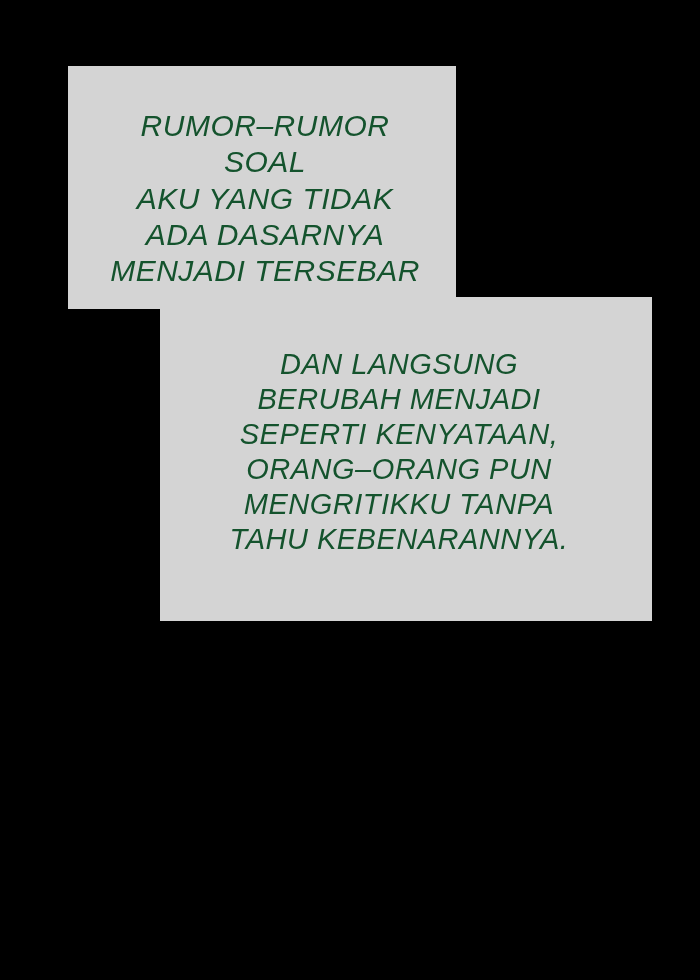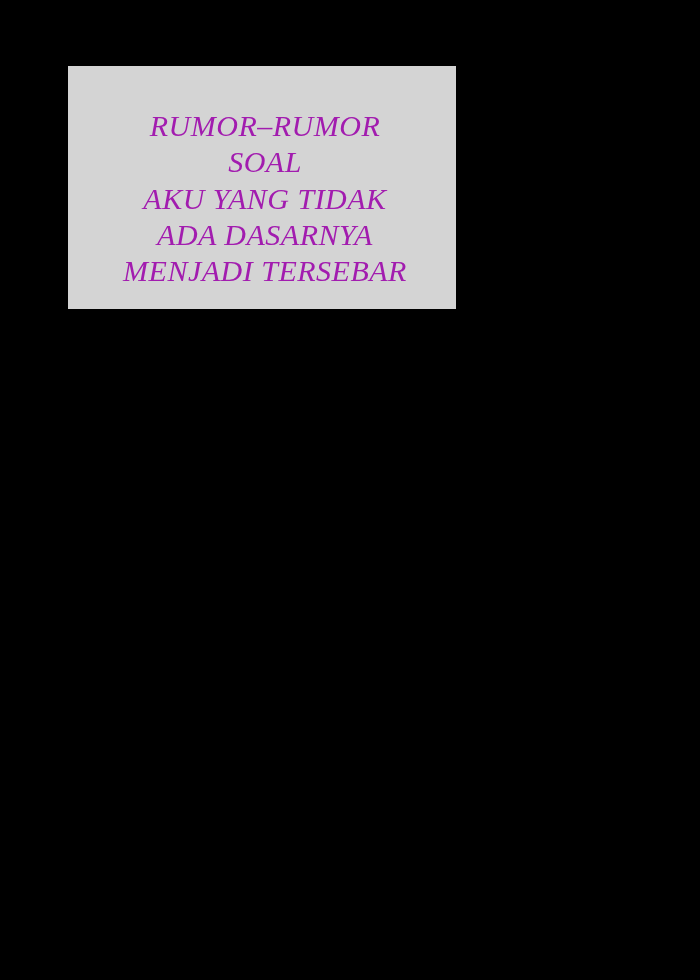--- a/index.html
+++ b/index.html
@@ -31,23 +31,23 @@
     height: 243px;
   }
   .panel-2 {
     left: 160px;
     top: 297px;
     width: 492px;
     height: 324px;
   }
   .panel-text {
     position: absolute;
-    font-family: Liberation Serif, serif;
+    font-family: Liberation Sans, sans-serif;
     font-style: italic;
-    color: #a21caf;
+    color: #14532d;
     letter-spacing: 0.5px;
     line-height: 1.21;
     white-space: pre-line;
     margin-left: 6px;
   }
   .panel-1 .panel-text {
     left: 0;
     right: 0;
     top: 42px;
     text-align: center;
@@ -67,14 +67,22 @@
 <div class="page">
 
   <div class="panel panel-1">
     <div class="panel-text">RUMOR–RUMOR
 SOAL
 AKU YANG TIDAK
 ADA DASARNYA
 MENJADI TERSEBAR</div>
   </div>
 
+  <div class="panel panel-2">
+    <div class="panel-text">DAN LANGSUNG
+BERUBAH MENJADI
+SEPERTI KENYATAAN,
+ORANG–ORANG PUN
+MENGRITIKKU TANPA
+TAHU KEBENARANNYA.</div>
+  </div>
 
 </div>
 
 </body></html>

